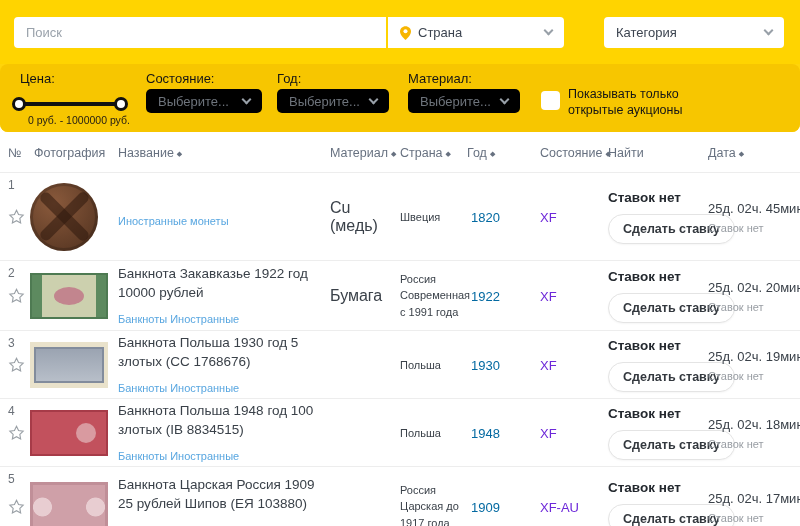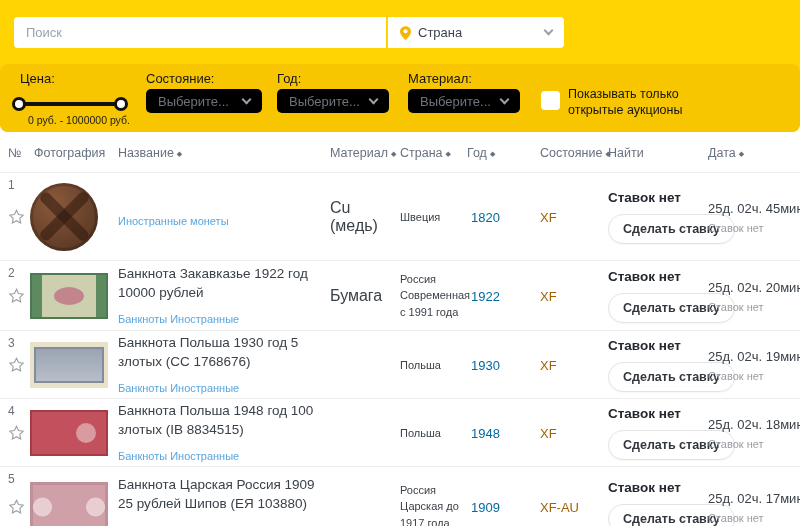--- a/index.html
+++ b/index.html
@@ -54,21 +54,21 @@
   .c { position:absolute; }
   .c-num   { left:8px;  top:5px; font-size:12px; color:#6a7078; }
   .c-star  { left:8px;  top:50%; transform:translateY(-50%); cursor:pointer; line-height:0; }
   .c-photo { left:30px; top:50%; transform:translateY(-50%); cursor:pointer; }
   .c-title { left:118px; width:200px; top:50%; transform:translateY(-50%); }
   .lot-title { font-size:13.5px; color:#3a4149; line-height:1.45; cursor:pointer; }
   .lot-cat { font-size:11px; color:#58a6e0; margin-top:10px; cursor:pointer; display:inline-block; }
   .c-mat     { left:330px; width:68px; top:50%; transform:translateY(-50%); font-size:16px; color:#3a4149; }
   .c-country { left:400px; width:70px; top:50%; transform:translateY(-50%); font-size:11px; color:#3a4149; line-height:1.5; }
   .c-year    { left:471px; width:50px; top:50%; transform:translateY(-50%); font-size:13px; color:#0369a1; }
-  .c-cond    { left:540px; width:60px; top:50%; transform:translateY(-50%); font-size:13px; color:#a16207; }
+  .c-cond    { left:540px; width:60px; top:50%; transform:translateY(-50%); font-size:13px; color:#6d28d9; }
   .c-price   { left:608px; width:134px; top:50%; transform:translateY(-50%); }
   .bids { font-size:13.5px; font-weight:bold; color:#23282e; }
   .bid-btn { margin-top:9px; background:#fff; border:1px solid #e4e4e4; border-radius:16px;
              padding:7px 14px; font-size:12.5px; font-weight:bold; color:#33383e; cursor:pointer;
              font-family:"Liberation Sans", sans-serif; box-shadow:0 1px 2px rgba(0,0,0,0.04); }
   .c-date { left:708px; width:90px; top:50%; transform:translateY(-50%); }
   .time-left { font-size:13px; color:#3a4149; white-space:nowrap; }
   .bids-note { font-size:11px; color:#989da3; margin-top:6px; }
 
   
@@ -110,20 +110,24 @@
     <div class="select-box country-box">
       <span class="pin">
         <svg width="11" height="14" viewBox="0 0 12 15">
             <path d="M6 0C2.7 0 0 2.6 0 5.8 0 10.2 6 15 6 15s6-4.8 6-9.2C12 2.6 9.3 0 6 0z" fill="#f7b500"></path>
             <circle cx="6" cy="5.6" r="2.2" fill="#fff"></circle>
           </svg>
       </span>
       <span class="lbl">Страна</span>
       <span class="chev"></span>
     </div>
+    <div class="select-box category-box">
+      <span class="lbl">Категория</span>
+      <span class="chev"></span>
+    </div>
   </div>
 
   <div class="panel">
     <span class="flabel" style="left:20px">Цена:</span>
     <div class="slider">
       <div class="track"></div>
       <div class="handle h-left"></div>
       <div class="handle h-right"></div>
     </div>
     <span class="price-range">0 руб. - 1000000 руб.</span>

